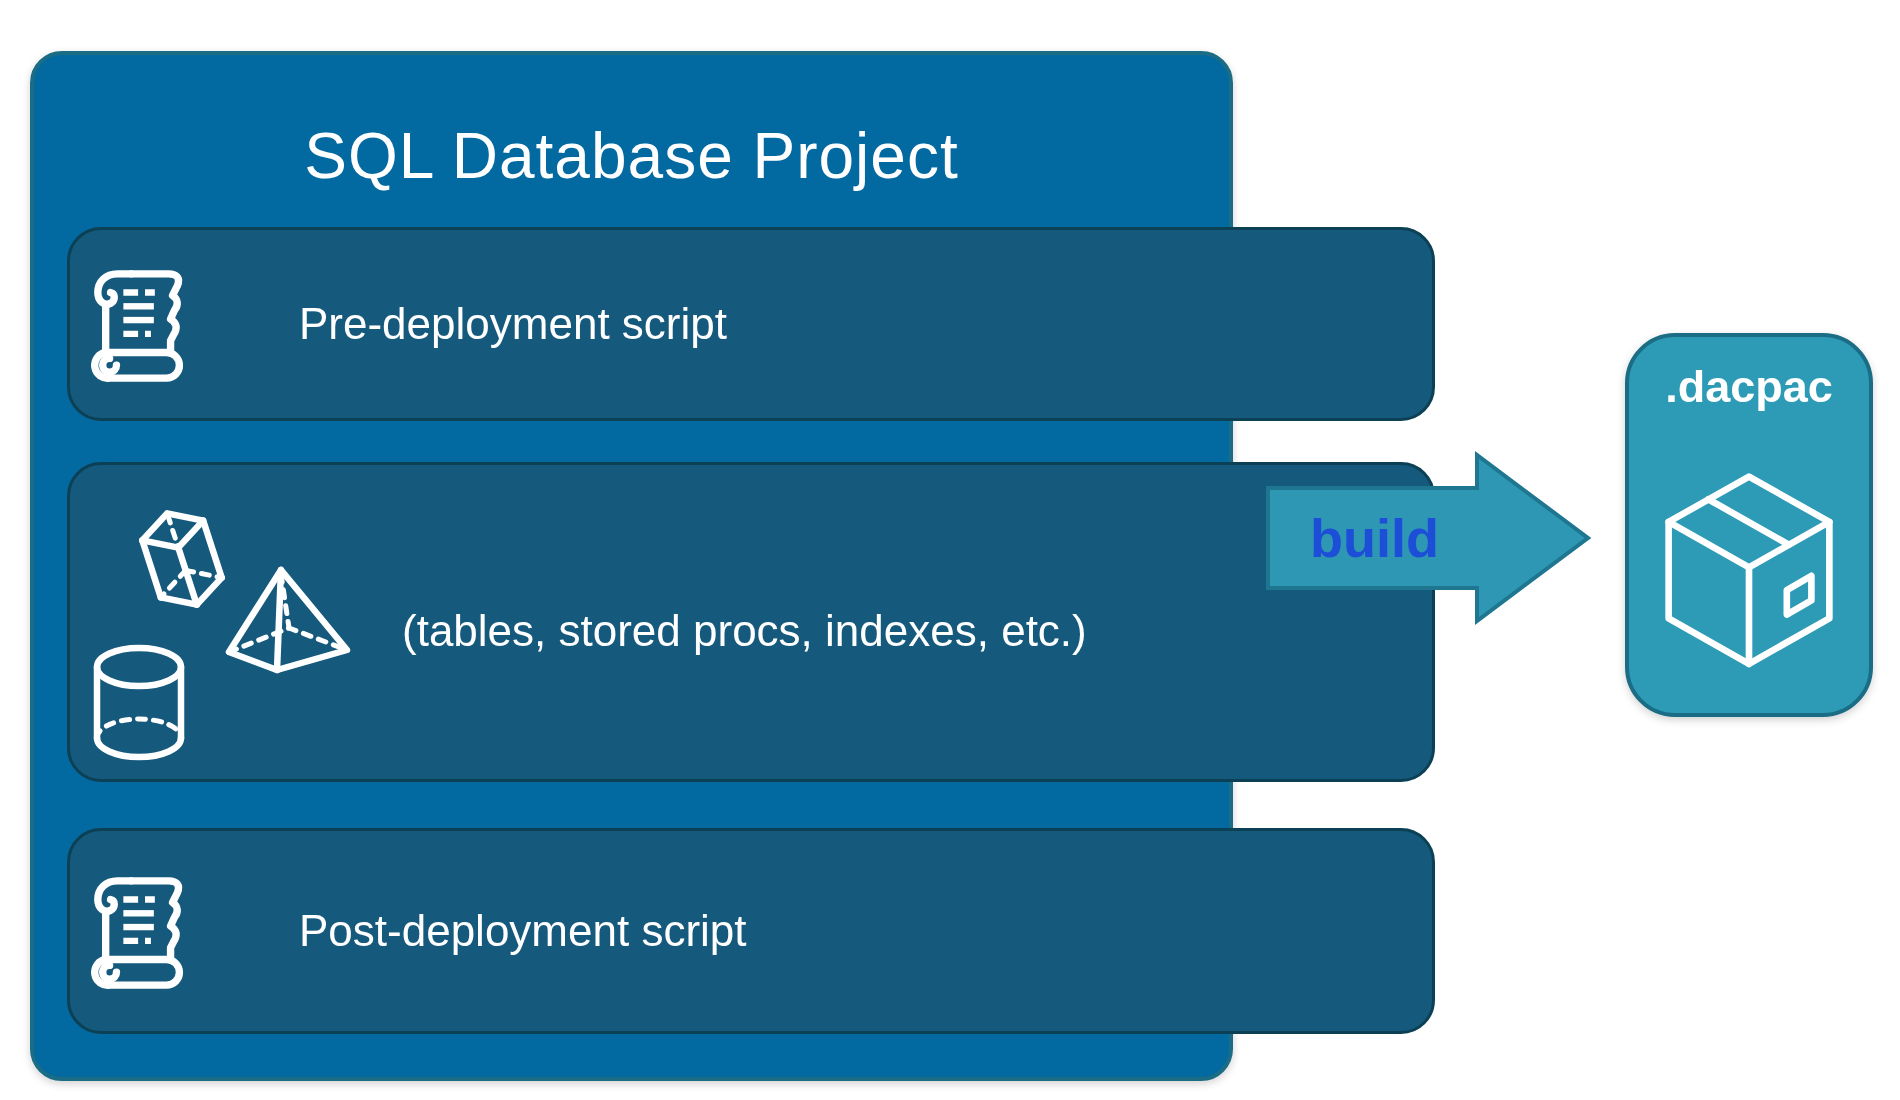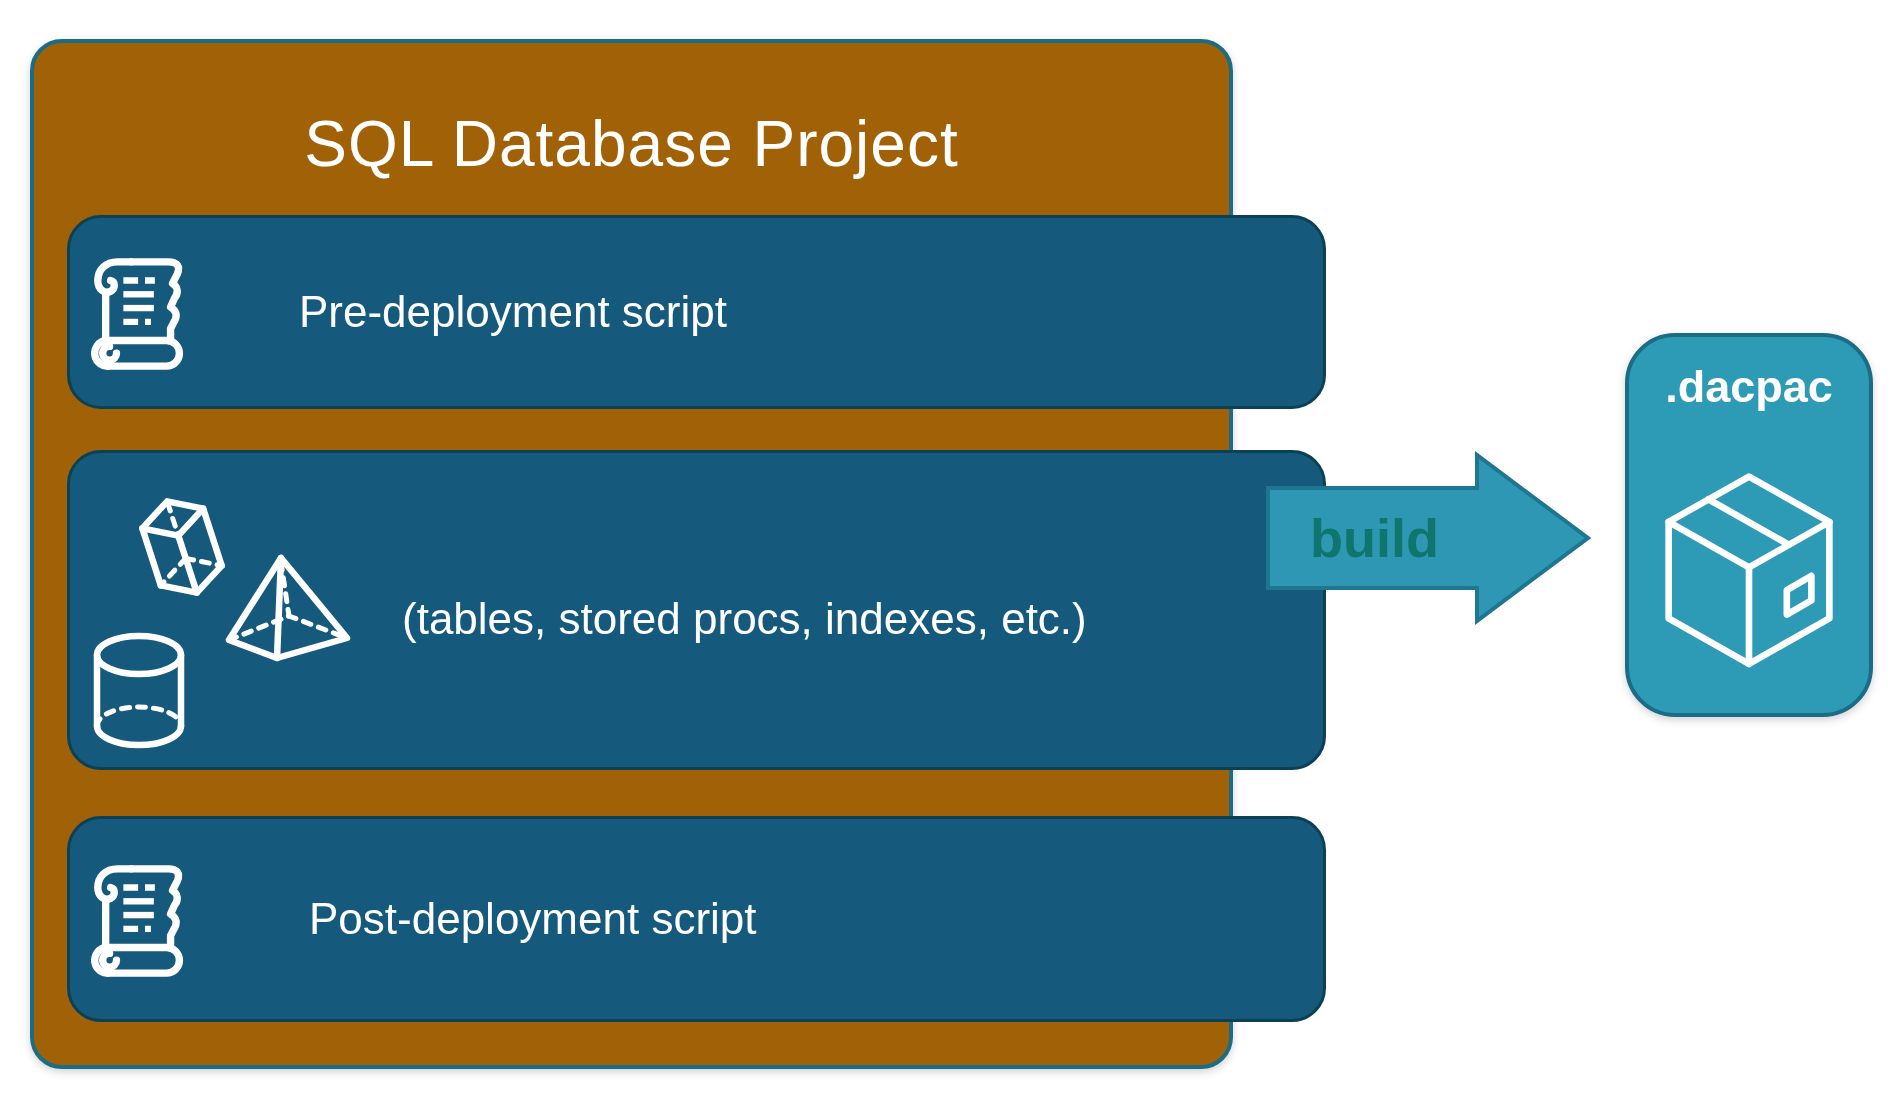--- a/index.html
+++ b/index.html
@@ -2,49 +2,49 @@
 <html><head>
 <meta charset="utf-8">
 <style>
   html,body{margin:0;padding:0;background:#ffffff;}
   #stage{
     position:relative;width:1900px;height:1100px;background:#ffffff;overflow:hidden;
     font-family:"Liberation Sans", sans-serif;color:#ffffff;
   }
   
   .outer{
-    position:absolute;left:30px;top:39px;width:1203px;height:1030px;
-    background:#a16207;border:4px solid #1B6C85;border-radius:32px;
+    position:absolute;left:30px;top:51px;width:1203px;height:1030px;
+    background:#0369a1;border:4px solid #1B6C85;border-radius:32px;
     box-sizing:border-box;box-shadow:0 3px 8px rgba(0,0,0,0.18);
   }
   .title{
     position:absolute;left:0;right:0;top:64px;text-align:center;
     font-size:64px;font-weight:400;letter-spacing:1px;color:#ffffff;
   }
   .inner-box{
-    position:absolute;left:33px;width:1259px;box-sizing:border-box;
+    position:absolute;left:33px;width:1368px;box-sizing:border-box;
     background:#15597C;border:3px solid #0C4054;border-radius:34px;text-align:center;
   }
   .box-pre {top:172px;height:194px;}
   .box-obj {top:407px;height:320px;}
-  .box-post{top:773px;height:206px;gap:10px;}
+  .box-post{top:773px;height:206px;}
   .rowbox{display:flex;align-items:center;padding-left:16px;}
   .rowbox .boxlabel{margin-left:95px;}
   .boxlabel{font-size:44px;font-weight:400;color:#ffffff;}
   .obj-text{
     position:absolute;left:332px;top:53%;transform:translateY(-50%);
     font-size:44px;line-height:58px;font-weight:400;color:#ffffff;white-space:nowrap;
   }
   .obj-icons{position:absolute;left:10px;top:8px;}
   
   .arrow-svg{position:absolute;left:1260px;top:448px;}
   .arrow-label{
     position:absolute;left:1272px;top:488px;width:205px;height:100px;
     display:flex;align-items:center;justify-content:center;
-    font-size:54px;font-weight:700;color:#0f766e;
+    font-size:54px;font-weight:700;color:#1d4ed8;
   }
   
   .dacpac{
     position:absolute;left:1625px;top:333px;width:248px;height:384px;box-sizing:border-box;
     background:#2E9BB6;border:4px solid #1B6C85;border-radius:50px;
     display:flex;flex-direction:column;align-items:center;
     box-shadow:0 3px 8px rgba(0,0,0,0.18);
     gap:42px;
   }
   .dacpac-label{margin-top:24px;font-size:45px;font-weight:700;color:#ffffff;}

